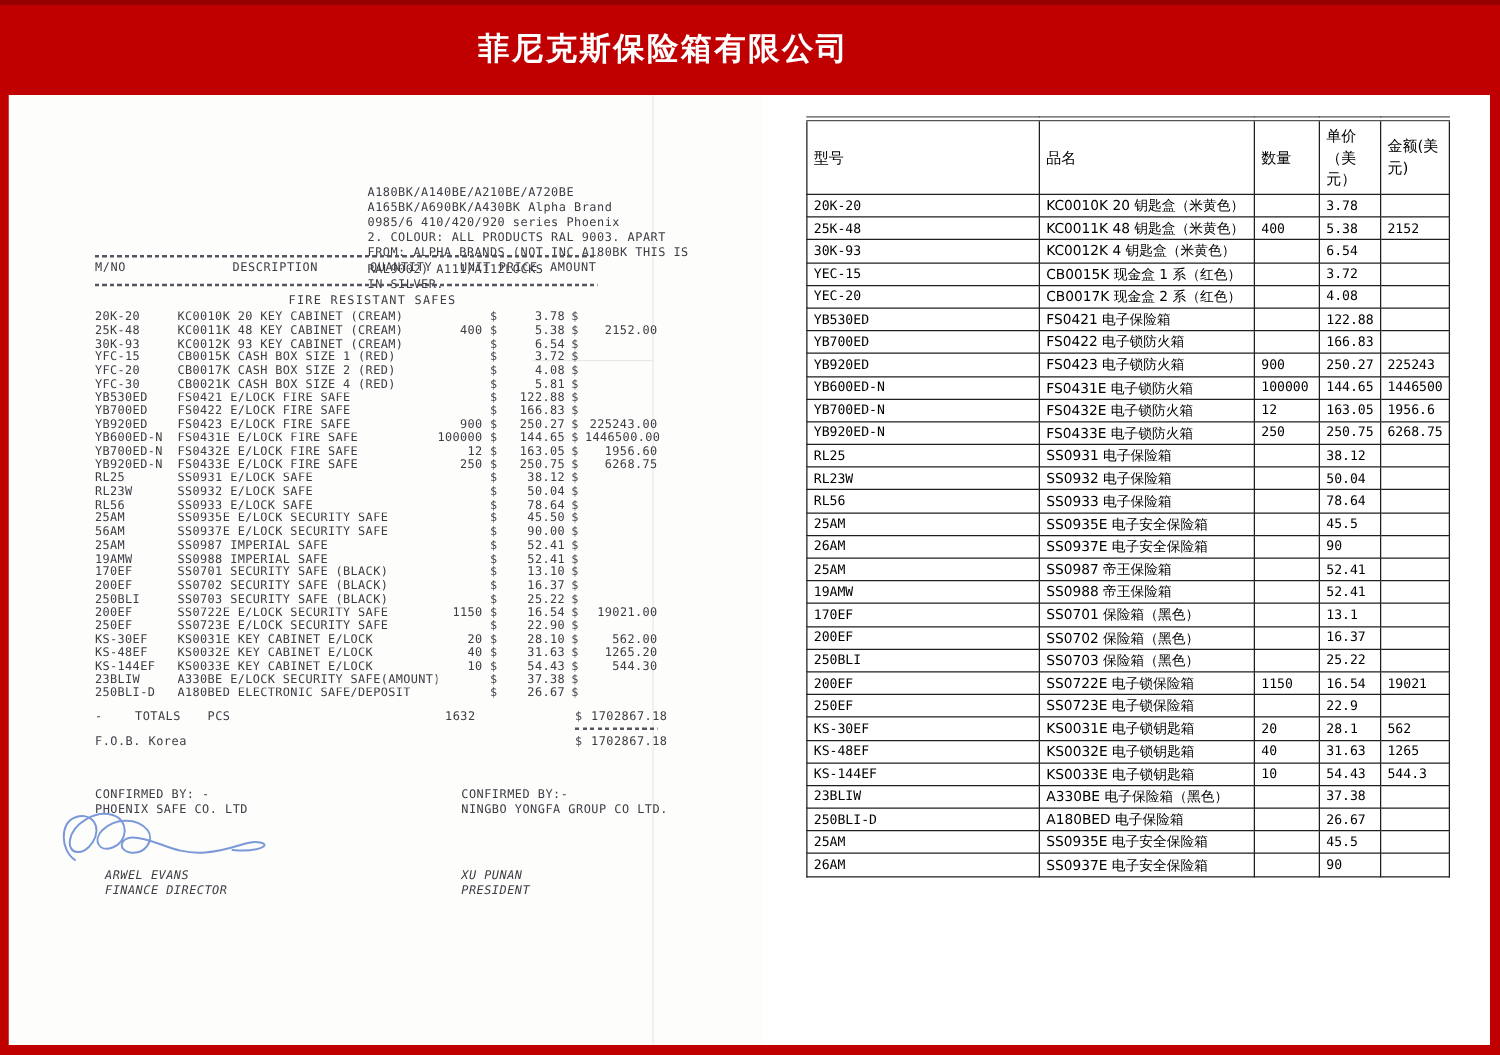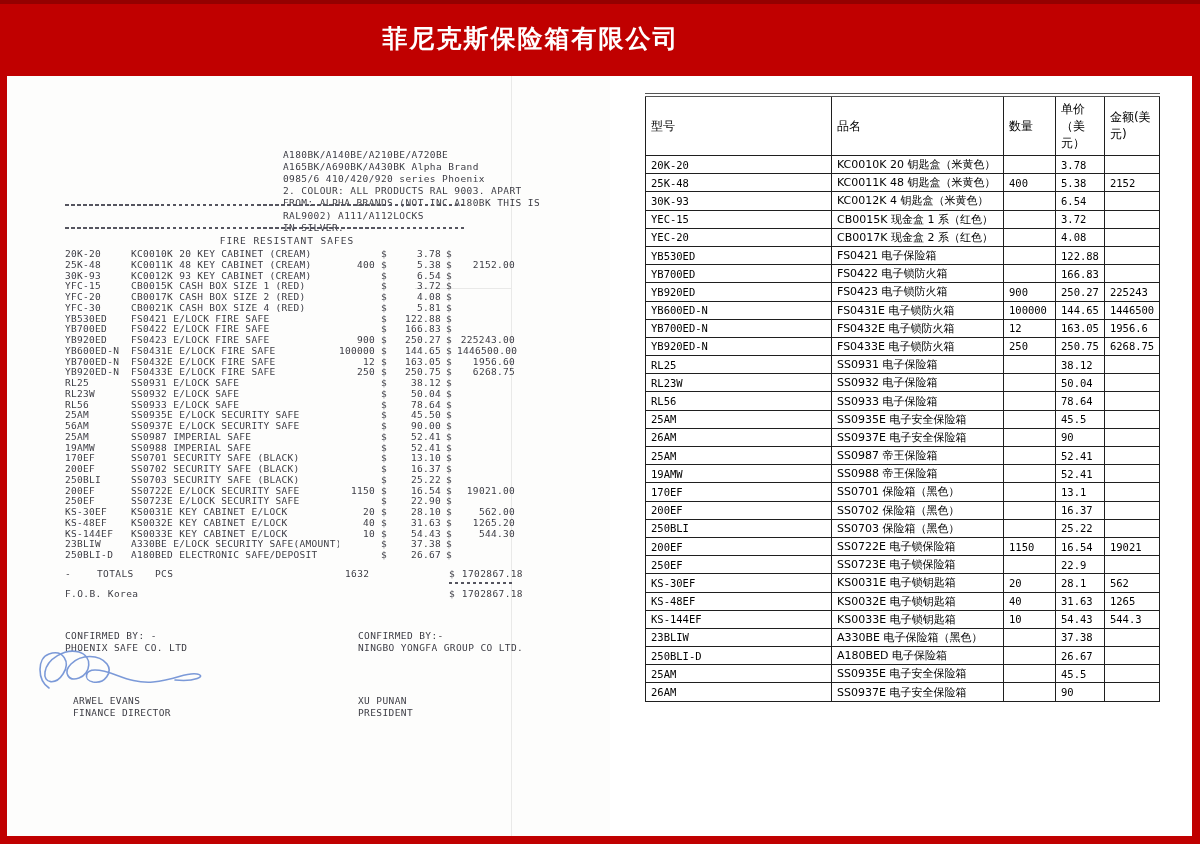--- a/index.html
+++ b/index.html
@@ -8,21 +8,21 @@
     background:#c00000;
     font-family:"DejaVu Sans",sans-serif;
   }
   .top-strip{position:absolute;left:0;top:0;width:1200px;height:4px;background:#940000;}
   .page-title{
     position:absolute;left:0;top:22px;width:1062px;text-align:center;
     color:#ffffff;font-size:25px;font-weight:600;letter-spacing:2px;
     font-family:"DejaVu Sans",sans-serif;
   }
   .panel{position:absolute;top:76px;height:760px;background:#fdfdfc;}
-  .panel-left{left:7px;width:624px;}
+  .panel-left{left:7px;width:624px;padding-left:11px;}
   .panel-right{left:610px;width:582px;background:#ffffff;}
 
   
   .scan{position:relative;width:100%;height:100%;color:#3c3c44;
         font-family:"DejaVu Sans Mono","Liberation Mono",monospace;}
   .fold-v{position:absolute;left:504px;top:0;width:1px;height:100%;background:rgba(60,60,60,.10);}
   .fold-h{position:absolute;left:408px;top:212px;width:96px;height:1px;background:rgba(60,60,60,.10);}
   .intro{position:absolute;left:276px;top:36px;font-size:9.5px;line-height:12.2px;
          letter-spacing:.4px;white-space:pre;}
   .dash-h{position:absolute;height:2px;
@@ -46,21 +46,21 @@
   .c-amt{width:58px;flex:none;text-align:right;}
   .totals-row,.fob-row{position:absolute;left:58px;width:460px;height:12px;font-size:9.5px;letter-spacing:.4px;}
   .totals-row{top:492px;} .fob-row{top:512px;}
   .totals-row span,.fob-row span{position:absolute;top:0;}
   .t-dash{left:0;} .t-label{left:32px;} .t-pcs{left:90px;} .t-qty{left:280px;}
   .t-d{left:384px;} .t-amt{left:392px;width:66px;text-align:right;}
   .dash-total{left:442px;top:506px;width:66px;}
   .confirm{position:absolute;top:554px;font-size:9.5px;line-height:11.5px;letter-spacing:.4px;white-space:pre;}
   .confirm-left{left:58px;} .confirm-right{left:351px;}
   .signature{position:absolute;left:28px;top:568px;}
-  .signer{position:absolute;top:619px;font-size:9.5px;line-height:12px;letter-spacing:.4px;white-space:pre;}
+  .signer{position:absolute;top:619px;font-size:9.5px;line-height:12px;letter-spacing:.4px;white-space:pre;font-style:italic;}
   .signer-left{left:66px;} .signer-right{left:351px;}
 
   
   .xtable-wrap{position:absolute;left:35px;top:17px;}
   table.xtable{border-collapse:collapse;border-top:4px double #555;table-layout:fixed;
                font-size:11px;color:#000;}
   .xtable th,.xtable td{border:1px solid #1f1f1f;padding:0 5px;text-align:left;
                         font-weight:normal;overflow:hidden;}
   .xtable th{height:58px;vertical-align:middle;font-size:12px;}
   .xtable td{height:17.2px;white-space:nowrap;font-family:"DejaVu Sans Mono","Liberation Mono",monospace;font-size:10.5px;}
@@ -76,20 +76,27 @@
 <div class="panel panel-left">
   <div class="scan">
     <div class="fold-v"></div>
     <div class="fold-h"></div>
 
     <div class="intro">
       
     <div>A180BK/A140BE/A210BE/A720BE</div><div>A165BK/A690BK/A430BK Alpha Brand</div><div>0985/6 410/420/920 series Phoenix</div><div>2. COLOUR: ALL PRODUCTS RAL 9003. APART</div><div>FROM: ALPHA BRANDS (NOT INC A180BK THIS IS</div><div>RAL9002) A111/A112LOCKS</div><div>IN SILVER.</div></div>
 
     <div class="dash-h dash1"></div>
+    <div class="cols-hdr">
+      <span class="h-mno">M/NO</span>
+      <span class="h-desc">DESCRIPTION</span>
+      <span class="h-qty">QUANTITY</span>
+      <span class="h-unit">UNIT PRICE</span>
+      <span class="h-amt">AMOUNT</span>
+    </div>
     <div class="dash-h dash2"></div>
 
     <div class="section-title">FIRE RESISTANT SAFES</div>
 
     <div class="inv-body">
 
         <div class="inv-row">
           <span class="c-mno">20K-20</span>
           <span class="c-desc">KC0010K 20 KEY CABINET (CREAM)</span>
           <span class="c-qty"></span>

